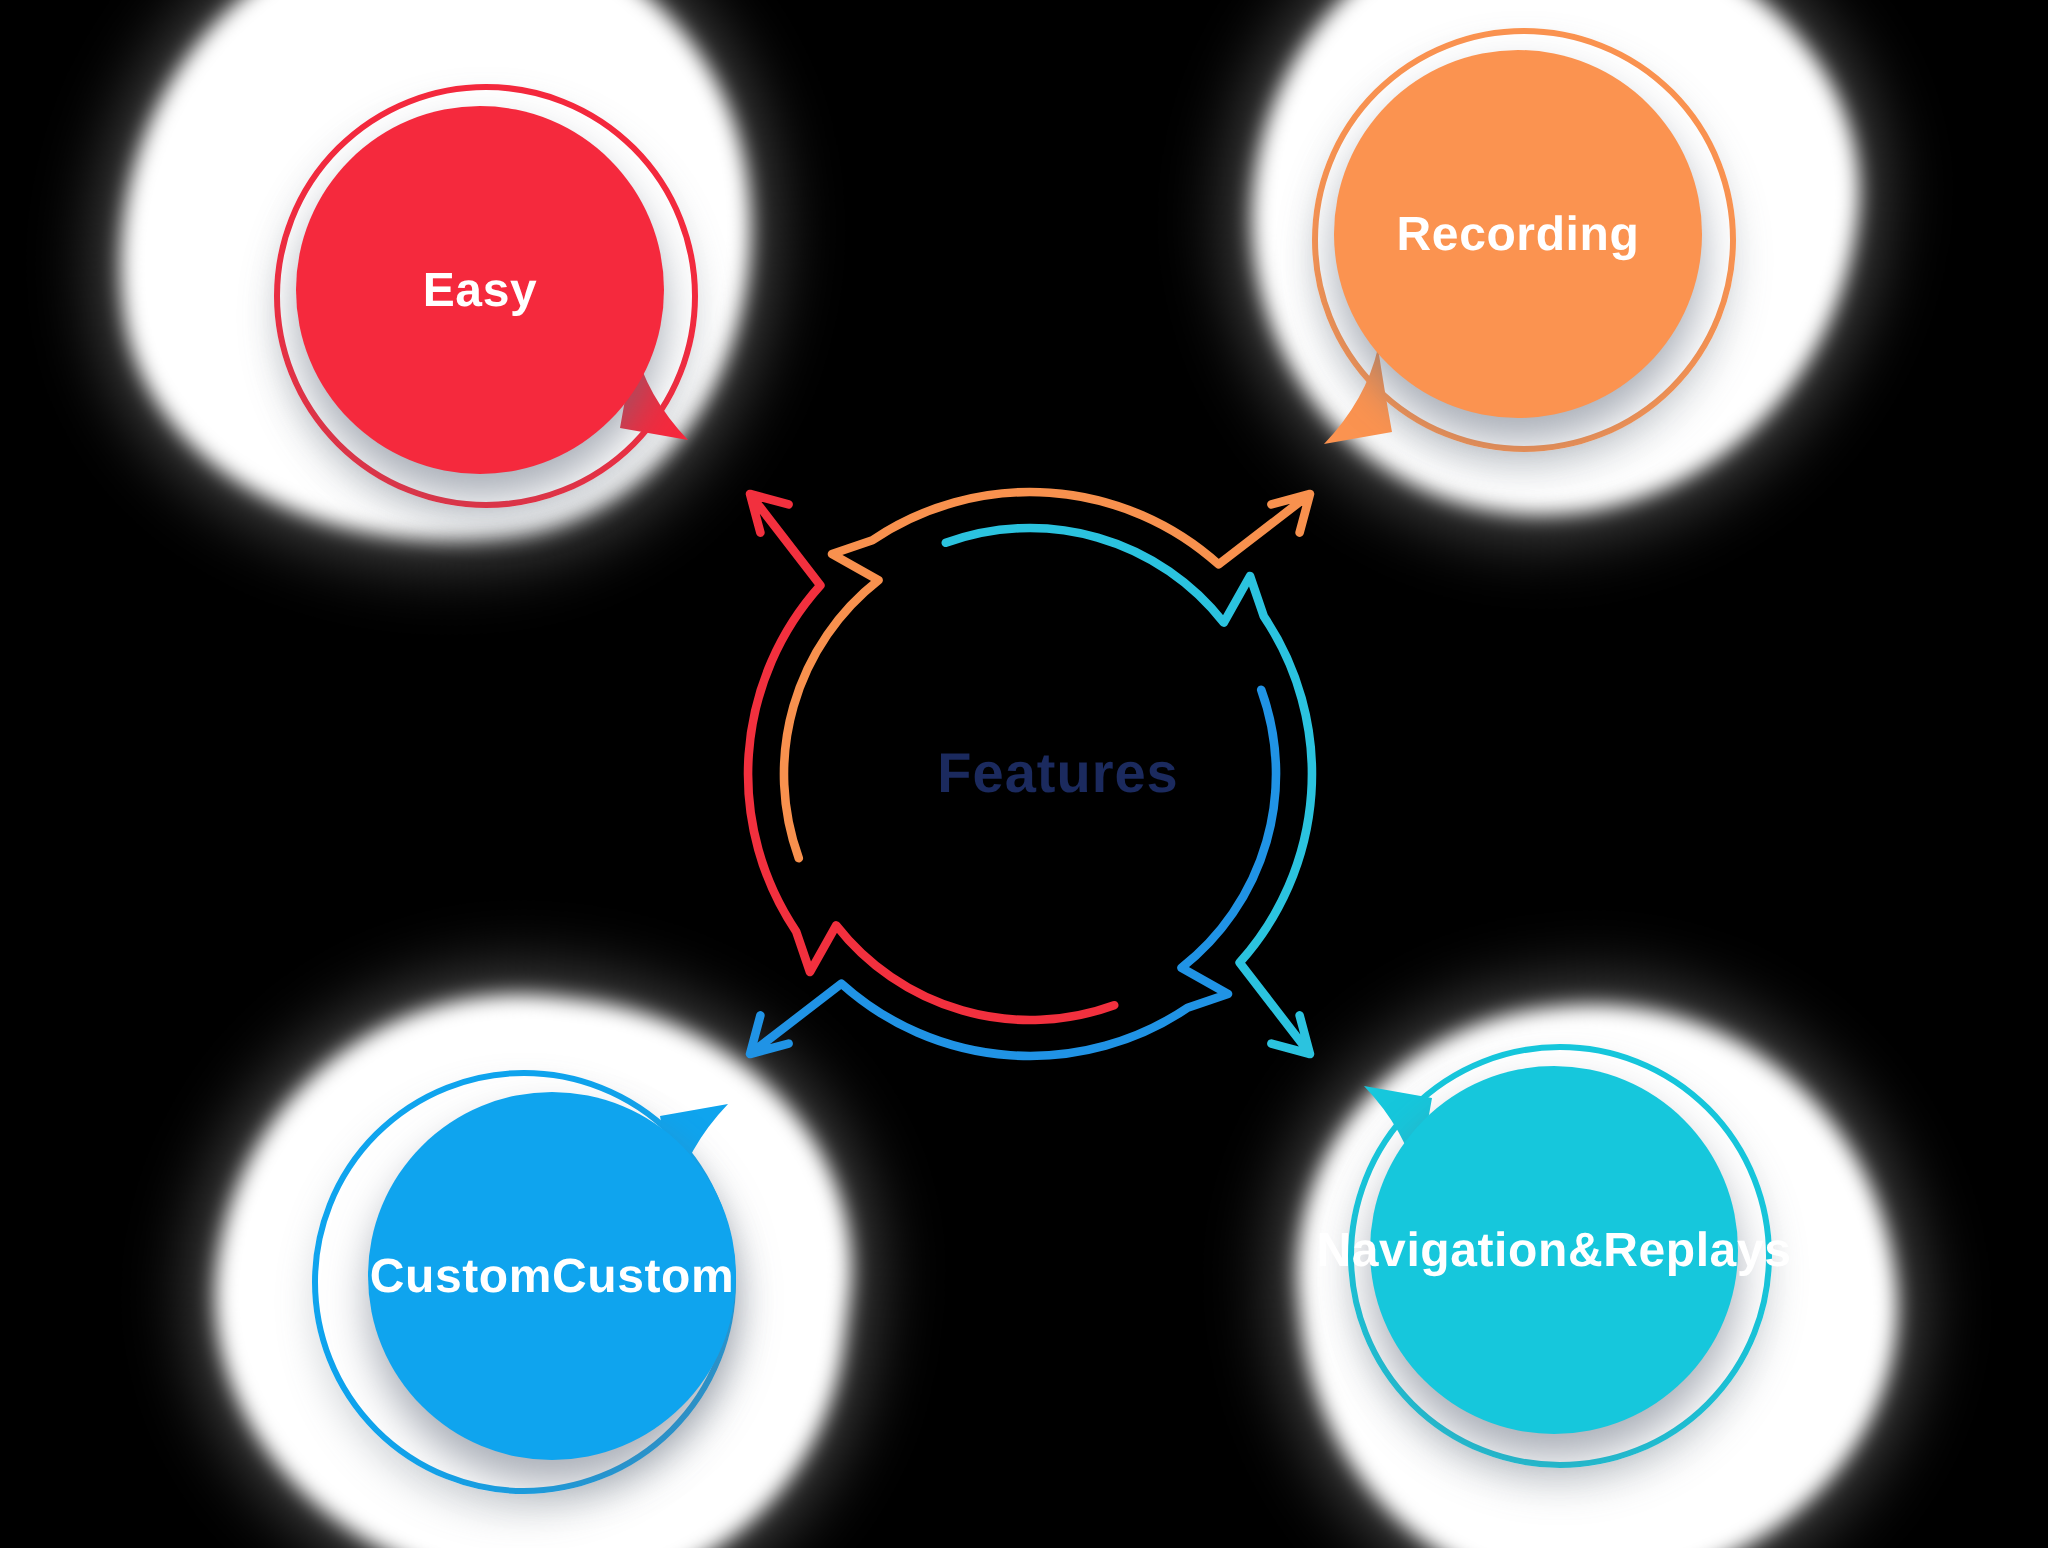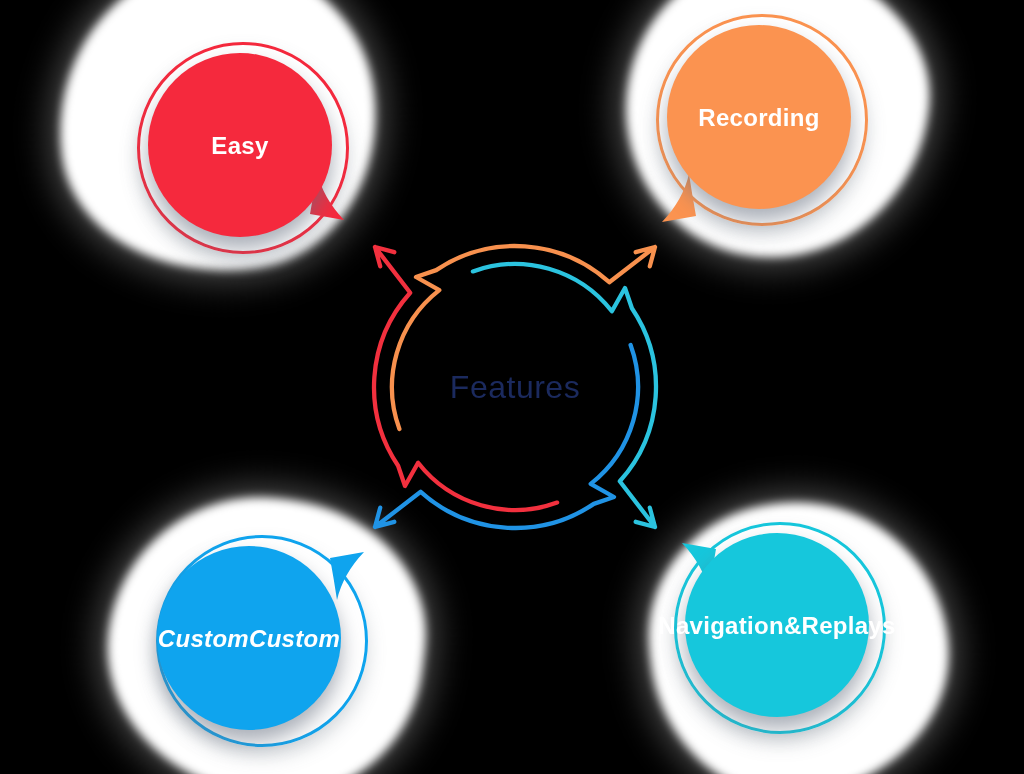--- a/index.html
+++ b/index.html
@@ -39,37 +39,37 @@
     text-align:center;
   }
   .tail{position:absolute;}
   .tail path{fill:var(--c);}
   .flip-x{transform:scaleX(-1);}
   .flip-y{transform:scaleY(-1);}
   .flip-xy{transform:scale(-1,-1);}
   .center-graphic{position:absolute;left:305px;top:177px;width:420px;height:420px;}
   #chain{fill:none;stroke-width:4.3;stroke-linecap:round;stroke-linejoin:round;}
   .center-label{
-    position:absolute;left:515px;top:387px;
+    position:absolute;left:529px;top:387px;
     transform:translate(-50%,-50%);
-    font-weight:400;font-size:32px;letter-spacing:0.5px;
+    font-weight:700;font-size:28px;letter-spacing:0.5px;
     white-space:nowrap;
   }
   
   .b-easy .blob{left:58px;top:-38px;width:318px;height:310px;border-radius:52% 48% 44% 56% / 56% 48% 52% 44%;transform:rotate(-8deg);}
   .b-easy .ring{left:137px;top:42px;}
   .b-easy .disc{left:148px;top:53px;}
   .b-easy .tail{left:310px;top:172px;}
   .b-brand .blob{left:626px;top:-40px;width:302px;height:298px;border-radius:46% 54% 52% 48% / 50% 44% 56% 50%;transform:rotate(6deg);}
   .b-brand .ring{left:656px;top:14px;}
   .b-brand .disc{left:667px;top:25px;}
   .b-brand .tail{left:660px;top:174px;}
   .b-custom .blob{left:108px;top:498px;width:316px;height:296px;border-radius:50% 50% 46% 54% / 54% 46% 50% 50%;transform:rotate(7deg);}
   .b-custom .ring{left:156px;top:535px;}
-  .b-custom .disc{left:157px;top:546px;font-style:italic;}
+  .b-custom .disc{left:184px;top:546px;}
   .b-custom .tail{left:330px;top:550px;}
   .b-rec .blob{left:650px;top:502px;width:298px;height:292px;border-radius:48% 52% 54% 46% / 46% 54% 48% 52%;transform:rotate(-6deg);}
   .b-rec .ring{left:674px;top:522px;}
   .b-rec .disc{left:685px;top:533px;}
   .b-rec .tail{left:680px;top:541px;}
 </style>
 </head>
 <body>
 
 <div class="stage" style="background: rgb(0, 0, 0);">

